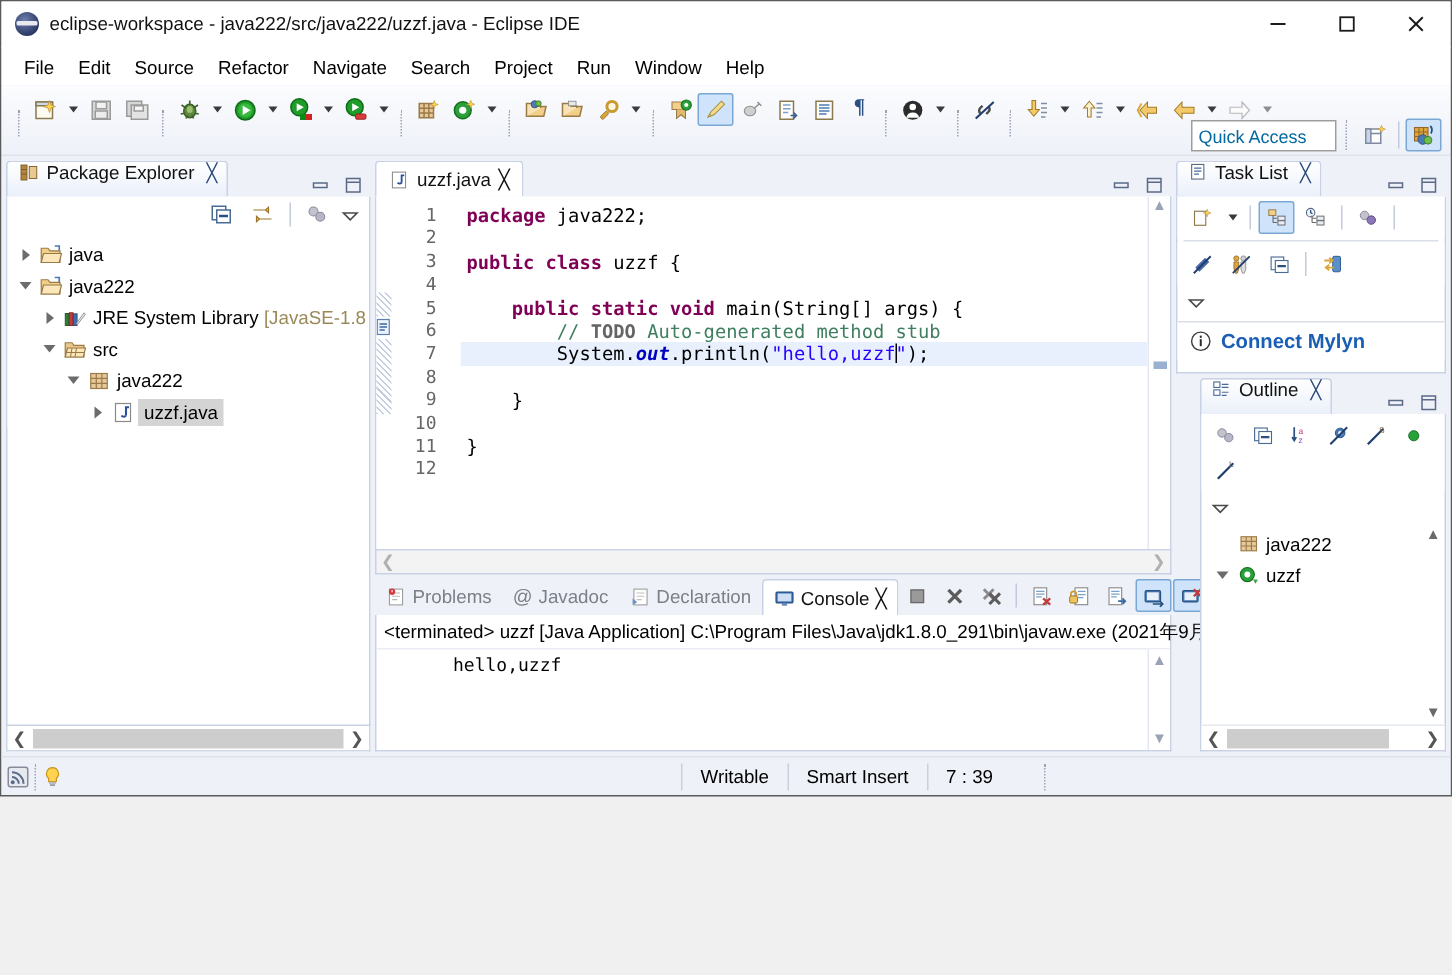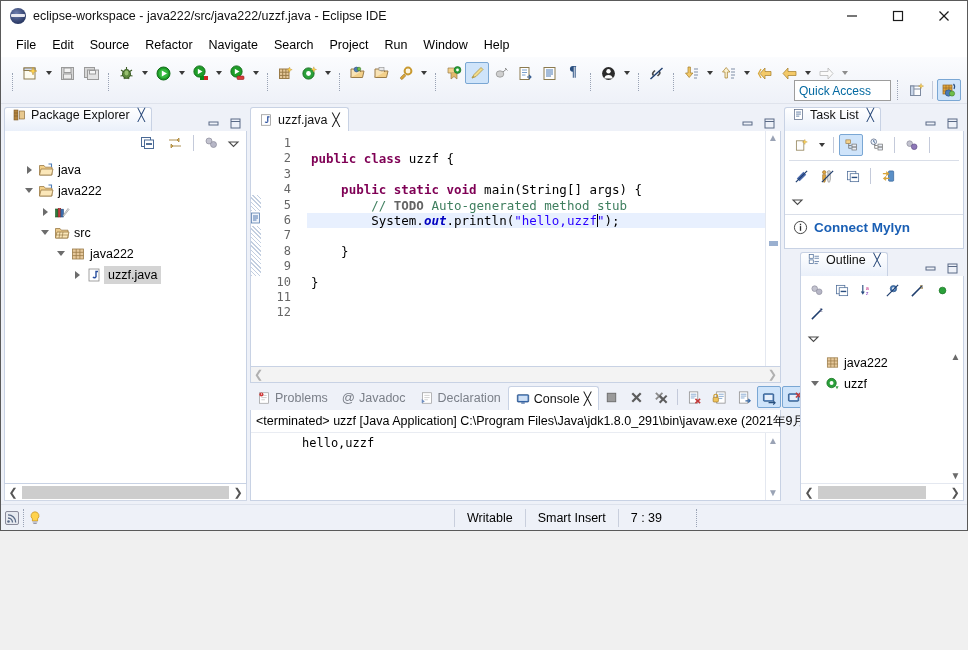--- a/index.html
+++ b/index.html
@@ -109,21 +109,21 @@
   .vtab .close-x { color: #2a4a7a; font-size: 12px; margin-left: 3px; }
   .tabbar-btns { margin-left: auto; display: flex; align-items: center; padding-right: 4px; gap: 6px; }
   .minbtn, .maxbtn { width: 16px; height: 16px; display: flex; align-items: center; justify-content: center; }
   .panel-content { flex: 1; background: #fff; overflow: hidden; position: relative; border: 1px solid #cfd7e6; border-top: none; }
 
   
   .left-col { width: 243px; flex: 0 0 243px; display: flex; flex-direction: column; min-height: 0; }
   #pkg-explorer { flex: 1; min-height: 0; border: 1px solid #c8d2e4; border-top: none; background: #fff; }
   #pkg-explorer .panel-content { border: none; }
   .pe-toolbar { height: 24px; display: flex; align-items: center; justify-content: flex-end; gap: 3px; padding-right: 6px; background: #fff; }
-  .tree { padding: 4px 0 0 12px; font-size: 12.5px; color: #000; }
+  .tree { padding: 4px 0 0 0; font-size: 12.5px; color: #000; }
   .trow { display: flex; align-items: center; height: 21px; white-space: nowrap; }
   .trow.sel .tlabel { background: #d4d4d4; padding: 1px 4px; margin-left: -2px; }
   .twist { width: 16px; display: flex; align-items: center; justify-content: center; flex: 0 0 16px; }
   .tw-r { width: 0; height: 0; border-top: 4px solid transparent; border-bottom: 4px solid transparent; border-left: 5px solid #6c6c6c; }
   .tw-d { width: 0; height: 0; border-left: 4px solid transparent; border-right: 4px solid transparent; border-top: 5px solid #6c6c6c; }
   .ticon { width: 18px; flex: 0 0 18px; display: flex; align-items: center; justify-content: center; margin-right: 3px; }
   .tlabel { line-height: 16px; }
   .tlabel .dim { color: #9a8a5a; }
 
   
@@ -682,20 +682,21 @@
                   <div class="tw-r"></div>
                 </div>
               <div class="ticon">
                 <svg width="16" height="16" viewBox="0 0 16 16">
                   <rect x="1.5" y="5" width="2.5" height="8" fill="#2f7d3a" stroke="#1d5425" stroke-width=".6"></rect>
                   <rect x="4.2" y="4.5" width="2.5" height="8.5" fill="#c23a3a" stroke="#8a2020" stroke-width=".6"></rect>
                   <rect x="6.9" y="5.2" width="2.5" height="7.8" fill="#3c6fb0" stroke="#264a79" stroke-width=".6"></rect>
                   <path d="M9.5 12.5 L15 5.5 L14 4.5 L9 11.5 Z" fill="#e8e8e8" stroke="#8a8a8a" stroke-width=".6"></path>
                 </svg>
               </div>
+              <div class="tlabel"><span>JRE System Library </span><span class="dim">[JavaSE-1.8</span></div>
             </div>
 
             <div class="trow" style="padding-left:20px;">
               <div class="twist">
                   <div class="tw-d"></div>
                 </div>
               <div class="ticon">
                 <svg width="16" height="16" viewBox="0 0 16 16">
                   <path d="M1.5 13 V3.5 H6 L7.3 5.2 H14 V13 Z" fill="#e9c88a" stroke="#9a7b48" stroke-width=".8"></path>
                   <path d="M1.5 13 L3 7 H15 L13.5 13 Z" fill="#fbe7b9" stroke="#9a7b48" stroke-width=".8"></path>
@@ -806,20 +807,21 @@
             <div class="gline">7</div>
             <div class="gline">8</div>
             <div class="gline">9</div>
             <div class="gline">10</div>
             <div class="gline">11</div>
             <div class="gline">12</div>
           </div>
           <div class="foldcol"></div>
 
           <div class="codearea">
+            <div class="cline"><span class="kw">package </span><span class="plain">java222;</span></div>
             <div class="cline"></div>
             <div class="cline"><span class="kw">public class </span><span class="plain">uzzf {</span></div>
             <div class="cline"></div>
             <div class="cline"><span class="plain">    </span><span class="kw">public static void </span><span class="plain">main(String[] args) {</span></div>
             <div class="cline"><span class="plain">        </span><span class="cmt">// </span><span class="tod">TODO</span><span class="cmt"> Auto-generated method stub</span></div>
             <div class="cline hl"><span class="plain">        System.</span><span class="fld">out</span><span class="plain">.println(</span><span class="str">"hello,uzzf</span><span class="caretbar"></span><span class="str">"</span><span class="plain">);</span></div>
             <div class="cline"></div>
             <div class="cline"><span class="plain">    }</span></div>
             <div class="cline"></div>
             <div class="cline"><span class="plain">}</span></div>

